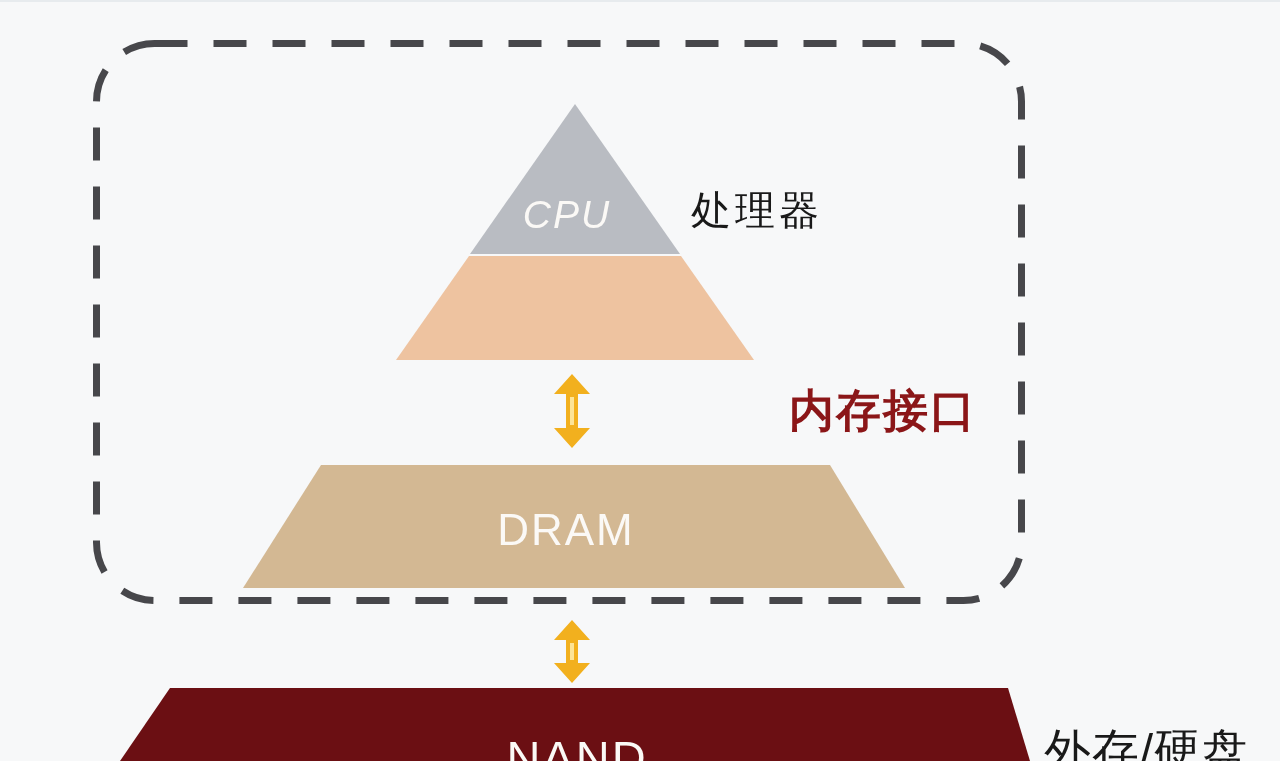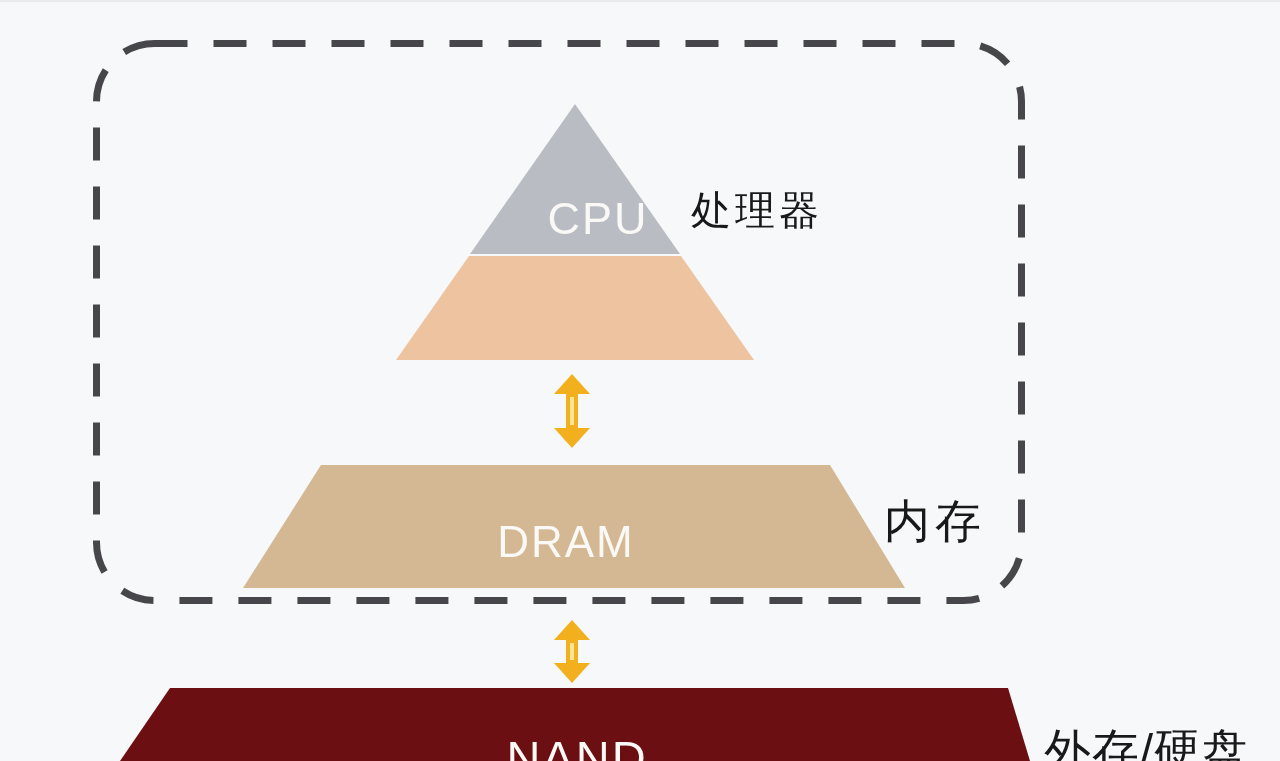--- a/index.html
+++ b/index.html
@@ -28,23 +28,23 @@
     position: absolute;
     white-space: nowrap;
     line-height: 1.1;
     user-select: none;
   }
   .layer-label {
     color: #fbf9f6;
     transform: translateX(-50%);
     letter-spacing: 2px;
   }
-  .cpu-label  { left: 598px; top: 194px; font-size: 45px; }
+  .cpu-label  { left: 567px; top: 194px; font-size: 39px; font-style: italic; }
   .sram-label { left: 560px; top: 293px; font-size: 46px; }
-  .dram-label { left: 566px; top: 518px; font-size: 44px; }
+  .dram-label { left: 566px; top: 506px; font-size: 44px; }
   .nand-label { left: 577px; top: 732px; font-size: 47px; }
   .black-label { color: #191919; }
   .processor-label { left: 691px; top: 188px; font-size: 40px; letter-spacing: 4px; }
   .memory-label    { left: 884px; top: 496px; font-size: 46px; letter-spacing: 5px; }
   .external-label  { left: 1044px; top: 725px; font-size: 47px; letter-spacing: 1px; }
   .red-label {
     color: #8b1618;
     font-weight: bold;
     left: 789px; top: 386px;
     font-size: 45px;
@@ -79,16 +79,16 @@
     </g>
 
     <polygon points="170,688 1008,688 1030,761 120,761" fill="#6b0f13"></polygon>
   </svg>
 
   <div class="label layer-label cpu-label">CPU</div>
   <div class="label layer-label dram-label">DRAM</div>
   <div class="label layer-label nand-label">NAND</div>
 
   <div class="label black-label processor-label">处理器</div>
-  <div class="label black-label memory-label">内存</div>
+  <div class="label red-label">内存接口</div>
   <div class="label black-label external-label">外存/硬盘</div>
 
 </div>
 
 </body></html>

